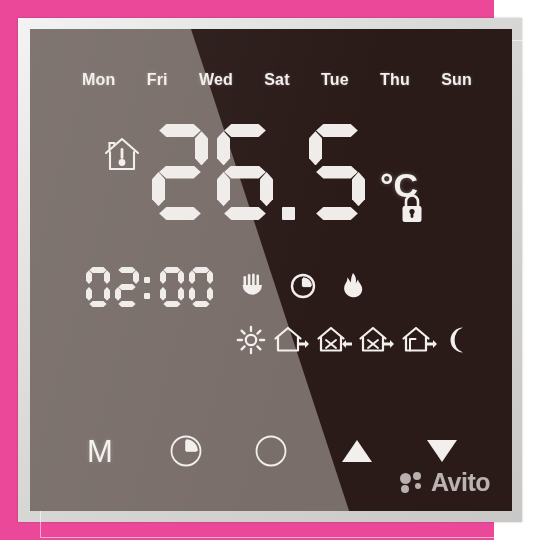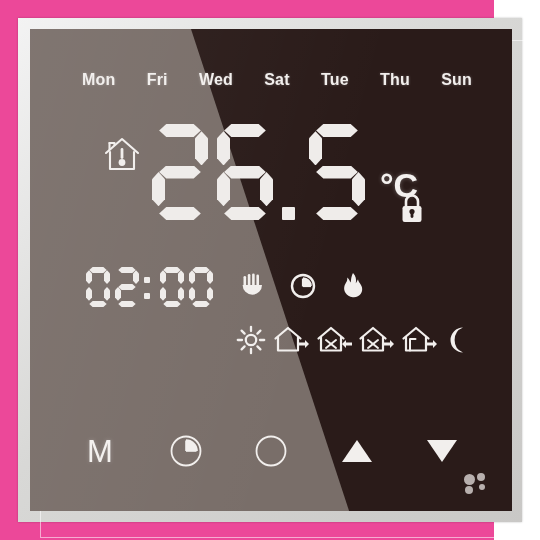--- a/index.html
+++ b/index.html
@@ -368,16 +368,17 @@
 
     </div>
 
     <div class="watermark">
       <span class="wm-dots">
         <span style="width:11px;height:11px;left:0;top:1px;"></span>
         <span style="width:8px;height:8px;left:13px;top:0;"></span>
         <span style="width:8px;height:8px;left:1px;top:13px;"></span>
         <span style="width:6px;height:6px;left:15px;top:11px;"></span>
       </span>
+      <span class="wm-text">Avito</span>
     </div>
 
   </div>
 </div>
 
 </body></html>

